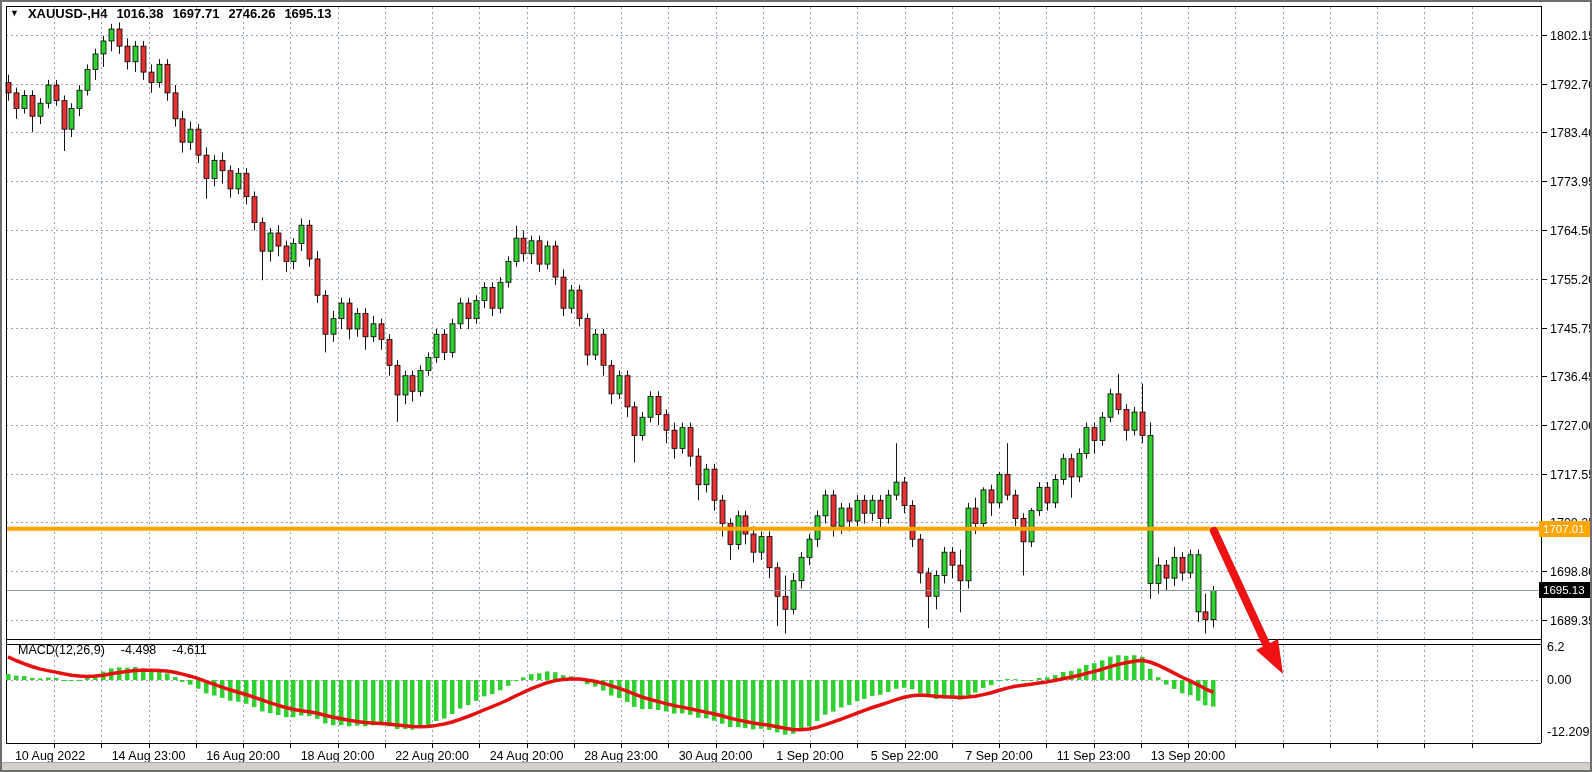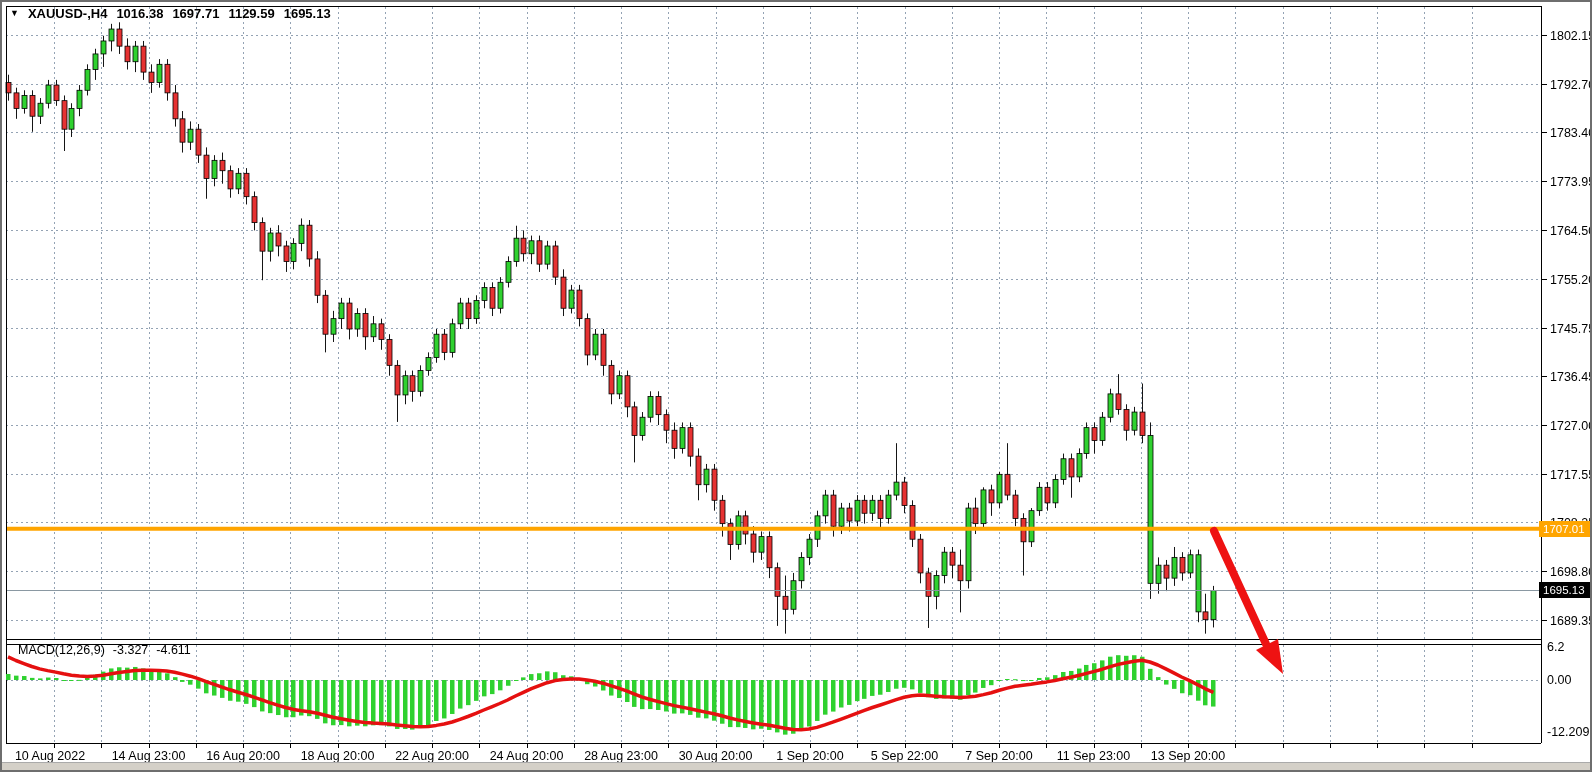--- a/index.html
+++ b/index.html
@@ -1,21 +1,21 @@
 <!DOCTYPE html>
 <html><head>
 <meta charset="utf-8">
 <style>
   html,body{margin:0;padding:0;background:#9c9c9c;font-family:"Liberation Sans",sans-serif;}
   .stage{position:relative;width:1592px;height:772px;background:#d4d0c8;border:2px solid #6e6e6e;box-sizing:border-box;overflow:hidden;}
   .inner-bg{position:absolute;left:0;top:0;width:1588px;height:760px;background:#ffffff;}
   svg{position:absolute;left:0;top:0;}
   .title{position:absolute;left:8px;top:4px;display:flex;align-items:center;gap:9px;font-size:13px;font-weight:700;color:#000;white-space:nowrap;}
   .title .tri{font-size:9px;transform:translateY(-1px);}
-  .macd-label{position:absolute;left:16px;top:641px;display:flex;gap:8px;font-size:12.5px;color:#000;white-space:nowrap;}
+  .macd-label{position:absolute;left:16px;top:641px;display:flex;gap:16px;font-size:12.5px;color:#000;white-space:nowrap;}
   .tag{position:absolute;left:1537px;width:55px;height:16px;line-height:16px;font-size:11.5px;color:#fff;padding-left:4px;box-sizing:border-box;}
   .tag-orange{top:519px;background:#ffa500;}
   .tag-black{top:580px;background:#000000;}
   .footer{position:absolute;left:0;top:760px;width:1588px;height:8px;background:#d4d0c8;border-top:1px solid #aaa;}
 </style>
 </head>
 <body>
 
 <div class="stage">
   <div class="inner-bg"></div>
@@ -959,27 +959,27 @@
         <line x1="1212" y1="529" x2="1264" y2="642" stroke="#ee1212" stroke-width="8" stroke-linecap="round"></line>
         <polygon points="1281,672 1254,648 1276,637" fill="#ee1212"></polygon>
       </g>
     </svg>
 
   <div class="title">
     <span class="tri">▼</span>
     <span>XAUUSD-,H4</span>
     <span>1016.38</span>
     <span>1697.71</span>
-    <span>1129.59</span>
+    <span>2746.26</span>
     <span>1695.13</span>
   </div>
 
   <div class="macd-label">
     <span>MACD(12,26,9)</span>
-    <span>-3.327</span>
+    <span>-4.498</span>
     <span>-4.611</span>
   </div>
 
   <div class="tag tag-orange">1707.01</div>
   <div class="tag tag-black">1695.13</div>
 
   <div class="footer"></div>
 </div>
 
 </body></html>

